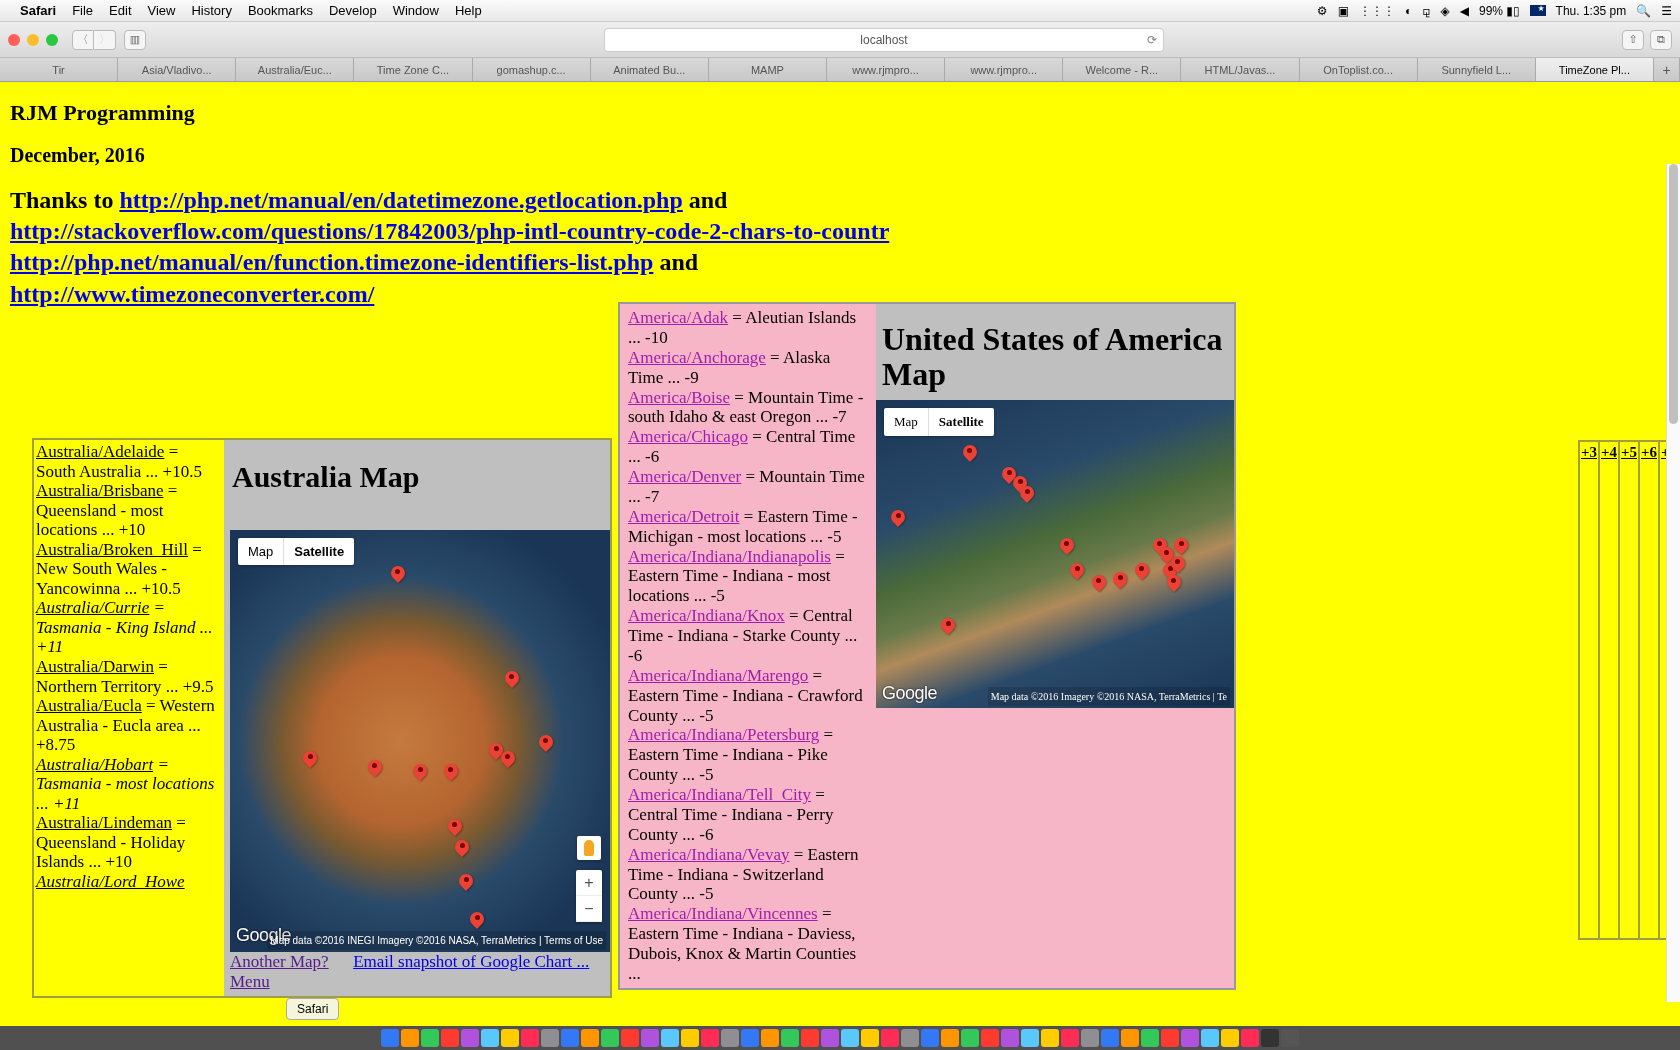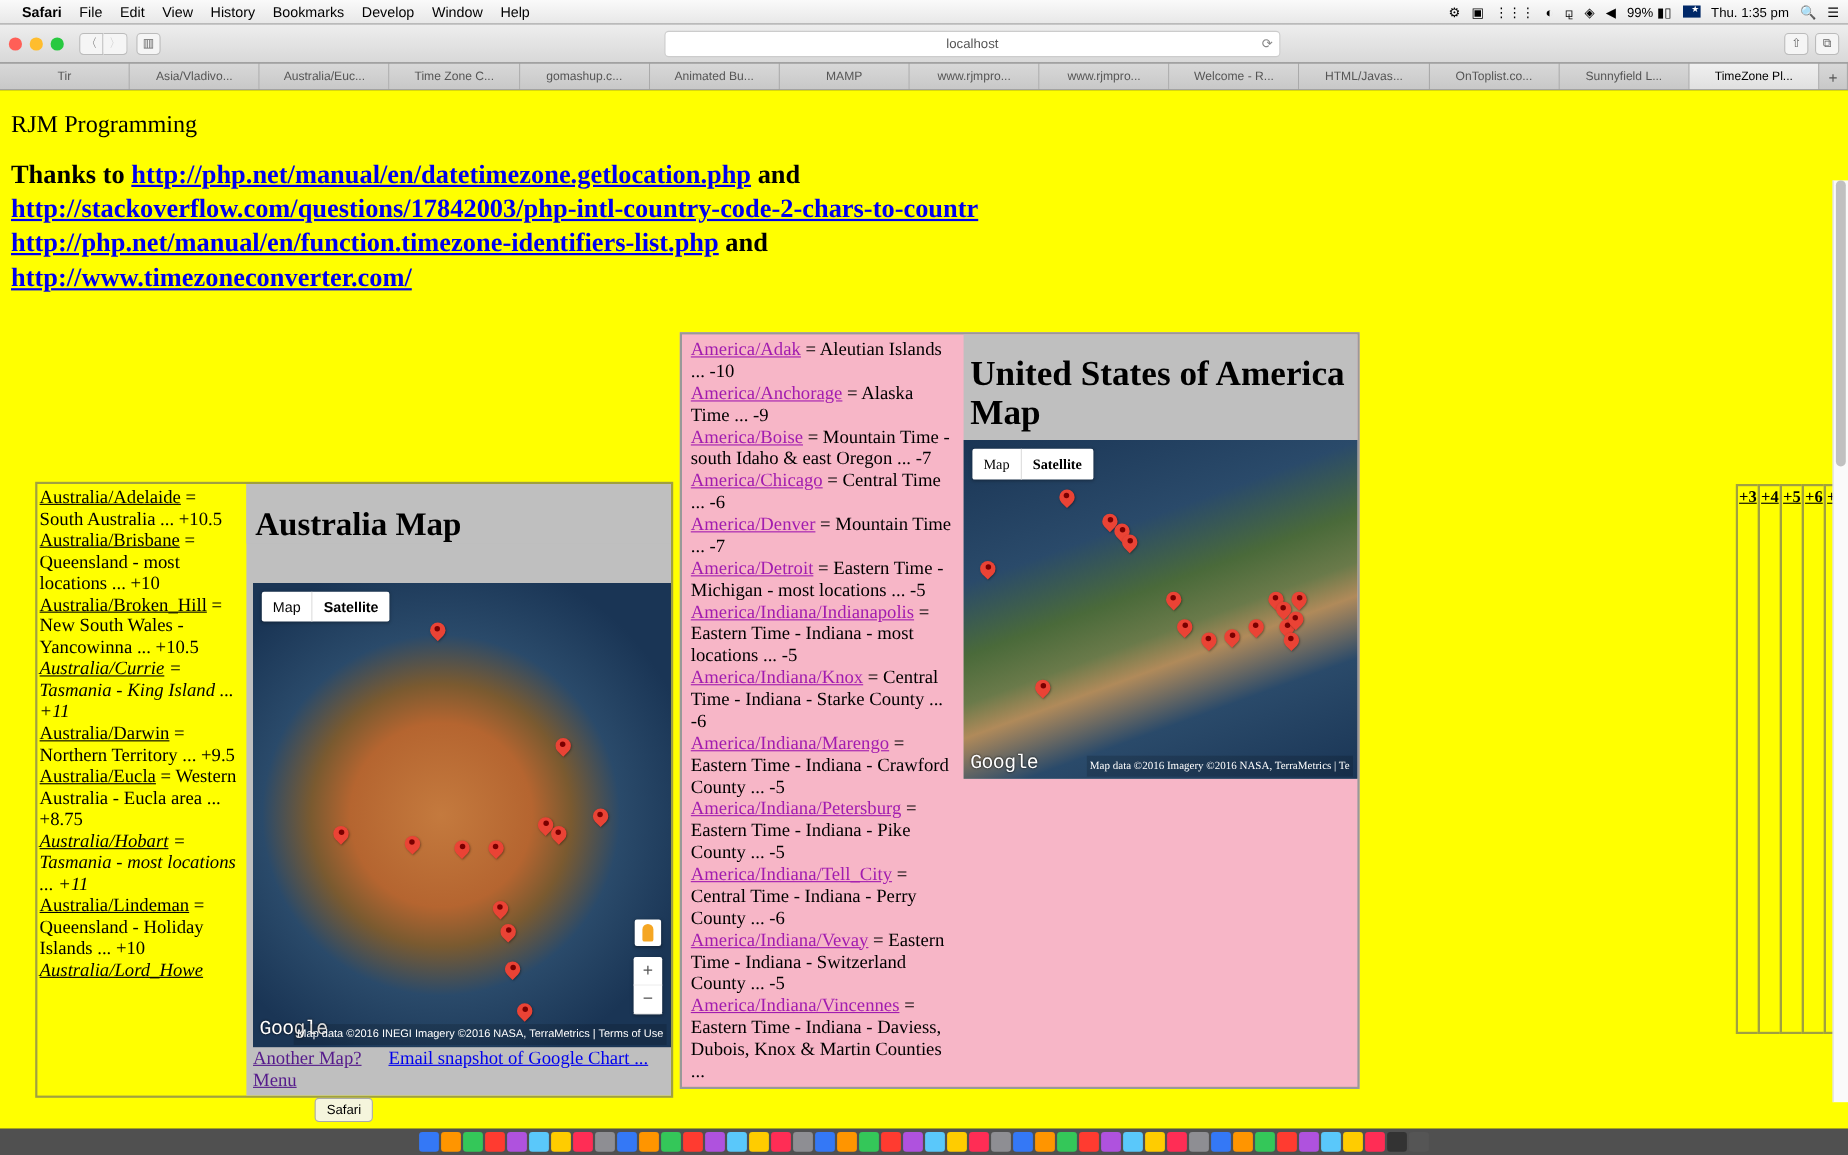--- a/index.html
+++ b/index.html
@@ -29,42 +29,42 @@
 .toolbar-right { display:flex; gap:6px; }
 
 .tabstrip { height: 24px; background:#ccc; display:flex; border-bottom:1px solid #999; font-size:11px; }
 .tab { flex:1; border-right:1px solid #aaa; display:flex; align-items:center; justify-content:center; color:#555; background:linear-gradient(#d8d8d8,#c8c8c8); cursor:default; overflow:hidden; white-space:nowrap; padding:0 4px; }
 .tab.active { background:linear-gradient(#f0f0f0,#e0e0e0); color:#000; }
 .tab.plus { flex:0 0 26px; font-size:14px; }
 
 
 .page { position:relative; height: calc(1050px - 22px - 36px - 24px - 24px); background: yellow; overflow:hidden; }
 .page h1 { font-family: Georgia, serif; font-size: 44px; color:#fff; text-shadow: 2px 2px 6px rgba(0,0,0,0.6); font-weight:normal; padding:14px 0 0 10px; }
-.page h2 { font-family: Georgia, serif; font-size: 22px; font-weight:normal; padding:18px 0 0 10px; }
+.page h2 { font-family: Georgia, serif; font-size: 22px; font-weight:bold; padding:18px 0 0 10px; }
 .page h3.date { font-family: Georgia, serif; font-size: 20px; font-weight:bold; padding:18px 0 0 10px; }
 .thanks { font-family: Liberation Serif, serif; font-size:24px; font-weight:bold; padding:18px 10px 0 10px; line-height:1.3; }
 .thanks a { color:#0000ee; text-decoration:underline; }
 
 
 .aus-panel { position:absolute; left:32px; top:356px; width:580px; height:560px; border:2px solid #a0a040; background:yellow; display:flex; }
 .aus-list { width:190px; font-family: Georgia, serif; font-size:17px; line-height:1.15; padding:2px; overflow:hidden; }
 .aus-list a { color:#000; text-decoration:underline; }
 .aus-list .italic { font-style:italic; }
 .aus-map { flex:1; background:#bfbfbf; position:relative; }
 .aus-map h2 { font-family: Georgia, serif; font-size:30px; font-weight:bold; padding:20px 0 0 8px; background:#bfbfbf; }
 .mapcanvas { position:absolute; left:6px; right:0; top:90px; bottom:44px; background: radial-gradient(ellipse at 45% 50%, #c47a3e 0%, #b56530 28%, #7a5a30 40%, #2a4a6a 55%, #1a3555 80%); overflow:hidden; }
 .map-controls { position:absolute; left:8px; top:8px; background:#fff; border-radius:2px; box-shadow:0 1px 3px rgba(0,0,0,0.3); display:flex; font-size:13px; }
 .map-controls span { padding:6px 10px; cursor:pointer; }
 .map-controls span.active { font-weight:normal; }
 .map-controls span + span { border-left:1px solid #ddd; font-weight:bold; }
 .zoom { position:absolute; right:8px; bottom:30px; width:26px; background:#fff; border-radius:2px; box-shadow:0 1px 3px rgba(0,0,0,0.3); }
 .zoom div { height:26px; display:flex; align-items:center; justify-content:center; font-size:16px; color:#555; border-bottom:1px solid #eee; }
 .pegman { position:absolute; right:9px; bottom:92px; width:24px; height:24px; background:#fff; border-radius:2px; box-shadow:0 1px 3px rgba(0,0,0,0.3); display:flex; align-items:center; justify-content:center; }
 .pegman::after { content:""; width:10px; height:16px; background:#f5a623; border-radius:5px 5px 2px 2px; }
-.glogo { position:absolute; left:6px; bottom:6px; font-family: Liberation Mono, monospace; font-size:18px; color:#fff; font-weight:500; letter-spacing:-0.5px; text-shadow:0 0 2px #000; }
+.glogo { position:absolute; left:6px; bottom:6px; font-family: Liberation Sans, sans-serif; font-size:18px; color:#fff; font-weight:500; letter-spacing:-0.5px; text-shadow:0 0 2px #000; }
 .mapattrib { position:absolute; right:4px; bottom:2px; font-size:10px; color:#fff; background:rgba(0,0,0,0.15); padding:4px 3px; }
 .mapattrib a { color:#fff; }
 .pin { position:absolute; width:16px; height:24px; }
 .pin::before { content:""; position:absolute; width:14px; height:14px; background:#ea4335; border-radius:50% 50% 50% 0; transform:rotate(-45deg); left:1px; top:2px; box-shadow:0 1px 2px rgba(0,0,0,0.4); }
 .pin::after { content:""; position:absolute; width:5px; height:5px; background:#7a0000; border-radius:50%; left:5.5px; top:5px; }
 .maplinks { position:absolute; left:6px; bottom:4px; right:6px; font-family:Georgia,serif; font-size:17px; }
 .maplinks a { text-decoration:underline; }
 .maplinks a:nth-child(1){color:#551a8b;}
 .maplinks a:nth-child(2){color:#0000ee;margin-left:16px;}
 .maplinks a:nth-child(3){color:#551a8b;}
@@ -153,20 +153,21 @@
     <div class="tab">Welcome - R...</div>
     <div class="tab">HTML/Javas...</div>
     <div class="tab">OnToplist.co...</div>
     <div class="tab">Sunnyfield L...</div>
     <div class="tab active">TimeZone Pl...</div>
     <div class="tab plus">+</div>
   </div>
 
 <div class="page">
   <h2>RJM Programming</h2>
+  <h3 class="date">December, 2016</h3>
   <div class="thanks">
     <span>Thanks to </span><a>http://php.net/manual/en/datetimezone.getlocation.php</a><span> and </span><br>
     <a>http://stackoverflow.com/questions/17842003/php-intl-country-code-2-chars-to-countr</a><br>
     <a>http://php.net/manual/en/function.timezone-identifiers-list.php</a><span> and </span><br>
     <a>http://www.timezoneconverter.com/</a>
   </div>
 
   <div class="aus-panel">
     <div class="aus-list" id="aus-list"><span><a>Australia/Adelaide</a> = South Australia ... +10.5</span><br><span><a>Australia/Brisbane</a> = Queensland - most locations ... +10</span><br><span><a>Australia/Broken_Hill</a> = New South Wales - Yancowinna ... +10.5</span><br><span class="italic"><a>Australia/Currie</a> = Tasmania - King Island ... +11</span><br><span><a>Australia/Darwin</a> = Northern Territory ... +9.5</span><br><span><a>Australia/Eucla</a> = Western Australia - Eucla area ... +8.75</span><br><span class="italic"><a>Australia/Hobart</a> = Tasmania - most locations ... +11</span><br><span><a>Australia/Lindeman</a> = Queensland - Holiday Islands ... +10</span><br><span class="italic"><a>Australia/Lord_Howe</a></span><br></div>
     <div class="aus-map">

